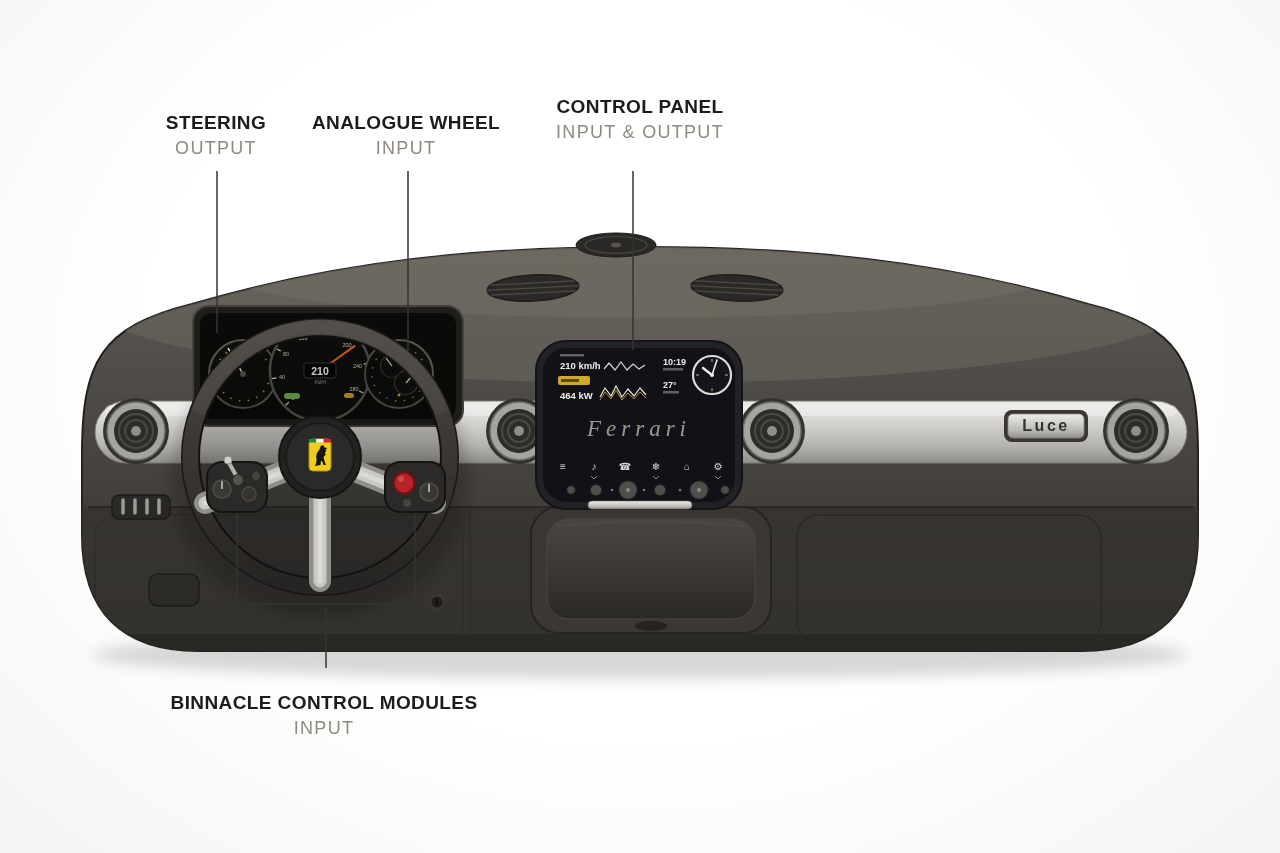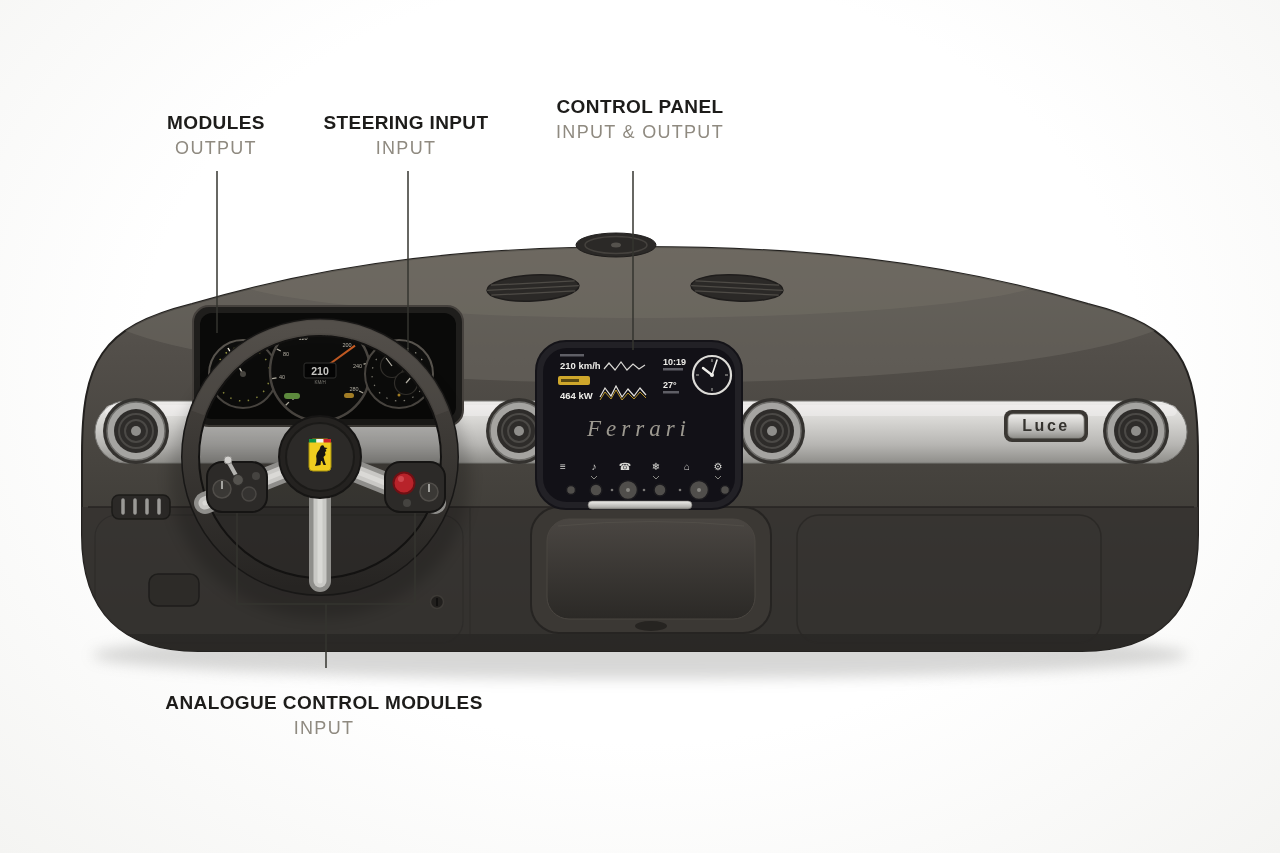--- a/index.html
+++ b/index.html
@@ -10,33 +10,33 @@
   .callout{position:absolute;transform:translateX(-50%);text-align:center;z-index:2;}
   .callout .t{font-weight:700;font-size:19px;letter-spacing:.4px;color:#1d1c1a;white-space:nowrap;}
   .callout .s{font-weight:400;font-size:18px;letter-spacing:1.3px;color:#8f8a80;margin-top:4px;white-space:nowrap;}
 </style>
 </head>
 <body>
 
 <div class="page">
 
   <div class="callout" style="left:216px;top:112px;">
-    <div class="t">MODULES</div>
+    <div class="t">STEERING</div>
     <div class="s">OUTPUT</div>
   </div>
   <div class="callout" style="left:406px;top:112px;">
-    <div class="t">STEERING INPUT</div>
+    <div class="t">ANALOGUE WHEEL</div>
     <div class="s">INPUT</div>
   </div>
   <div class="callout" style="left:640px;top:96px;">
     <div class="t">CONTROL PANEL</div>
     <div class="s">INPUT &amp; OUTPUT</div>
   </div>
   <div class="callout" style="left:324px;top:692px;">
-    <div class="t">ANALOGUE CONTROL MODULES</div>
+    <div class="t">BINNACLE CONTROL MODULES</div>
     <div class="s">INPUT</div>
   </div>
 
   <svg width="1280" height="853" viewBox="0 0 1280 853">
     <defs>
       <linearGradient id="gBody" x1="0" y1="0" x2="0" y2="1">
         <stop offset="0" stop-color="#615d57"></stop>
         <stop offset="0.25" stop-color="#534f4a"></stop>
         <stop offset="0.55" stop-color="#46433e"></stop>
         <stop offset="1" stop-color="#31302c"></stop>

